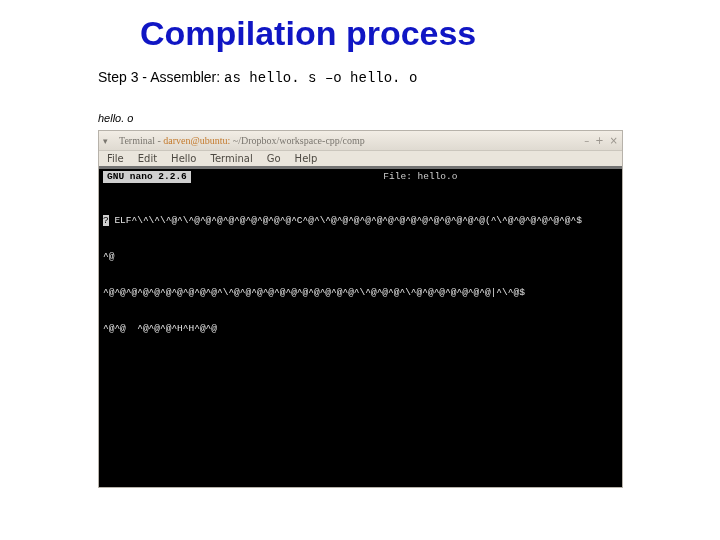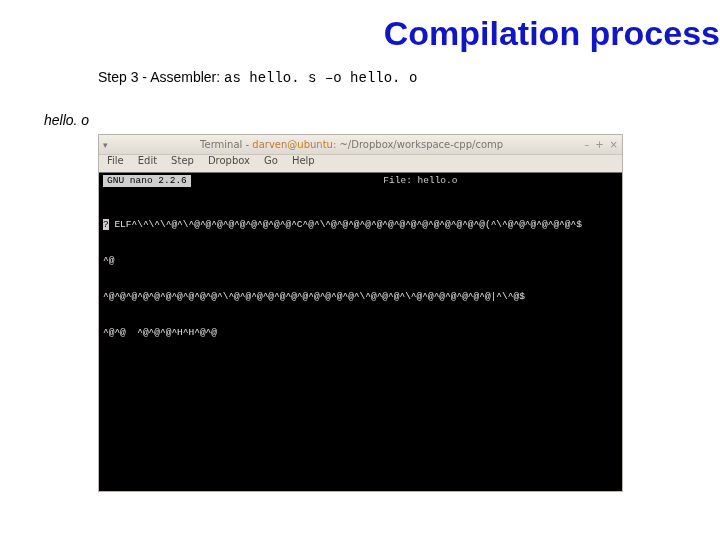--- a/index.html
+++ b/index.html
@@ -12,37 +12,37 @@
   }
   .slide {
     width: 720px;
     height: 540px;
     padding: 10px 0 0 0;
   }
   .title {
     font-size: 34px;
     font-weight: bold;
     color: #1016c4;
-    text-align: right;
+    text-align: left;
     margin: 4px 0 16px 140px;
   }
   .step-line {
     margin-left: 98px;
     font-size: 14px;
     color: #000;
     margin-bottom: 26px;
   }
   .step-line .bold { font-weight: normal; }
   .step-line .code {
     font-family: "Courier New", monospace;
     font-size: 14px;
   }
   .file-label {
-    margin-left: 44px;
-    font-size: 14px;
+    margin-left: 98px;
+    font-size: 11px;
     font-style: italic;
     margin-bottom: 6px;
   }
   .term-window {
     margin-left: 98px;
     width: 525px;
     border: 1px solid #b7b2aa;
     background: #e9e4dc;
     font-family: "DejaVu Sans", Arial, sans-serif;
   }
@@ -56,54 +56,55 @@
     color: #7a766f;
     padding: 0 4px;
     position: relative;
   }
   .tb-dropdown {
     width: 10px; height: 10px;
     font-size: 9px;
     color: #7a766f;
     margin-right: 6px;
   }
-  .tb-title { flex: 1; text-align: center; }
+  .tb-title { flex: 1; text-align: left; font-family: Liberation Serif, serif; }
   .tb-user { color: #c47a2d; }
   .tb-path { color: #7a766f; }
   .tb-buttons { display: flex; gap: 6px; color: #9a958d; font-size: 10px; }
   .menubar {
     height: 18px;
     display: flex;
-    align-items: flex-start;
+    align-items: center;
     gap: 14px;
     padding: 0 8px;
     font-size: 10px;
     color: #4e4a43;
     background: #eae5dc;
-    border-bottom: 1px solid #737373;
+    border-bottom: 3px solid #737373;
   }
   .menubar span { cursor: default; }
   .terminal {
     background: #000;
     color: #e6e6e6;
     font-family: "Courier New", monospace;
     font-size: 9.5px;
     line-height: 12px;
     padding: 2px 4px;
     min-height: 290px;
     position: relative;
   }
   .nano-header {
     display: flex;
     color: #cfcfcf;
   }
   .nano-header .inv {
     background: #cfcfcf;
     color: #000;
     padding: 0 4px;
+    font-weight: bold;
   }
   .nano-header .fill { flex: 1; }
   .nano-header .filelab { margin-left: 32px; }
   .content-lines {
     margin-top: 8px;
     white-space: pre-wrap;
     word-break: break-all;
   }
   .content-lines .row { display:block; }
   .content-lines .inv-start {
@@ -133,22 +134,22 @@
       <span class="tb-buttons">
         <span>–</span>
         <span>+</span>
         <span>×</span>
       </span>
     </div>
 
     <div class="menubar">
       <span>File</span>
       <span>Edit</span>
-      <span>Step</span>
-      <span>Dropbox</span>
+      <span>Hello</span>
+      <span>Terminal</span>
       <span>Go</span>
       <span>Help</span>
     </div>
 
     <div class="terminal">
       <div class="nano-header">
         <span class="inv">GNU nano 2.2.6</span>
         <span class="fill"></span>
         <span class="filelab">File: hello.o</span>
         <span class="fill"></span>

